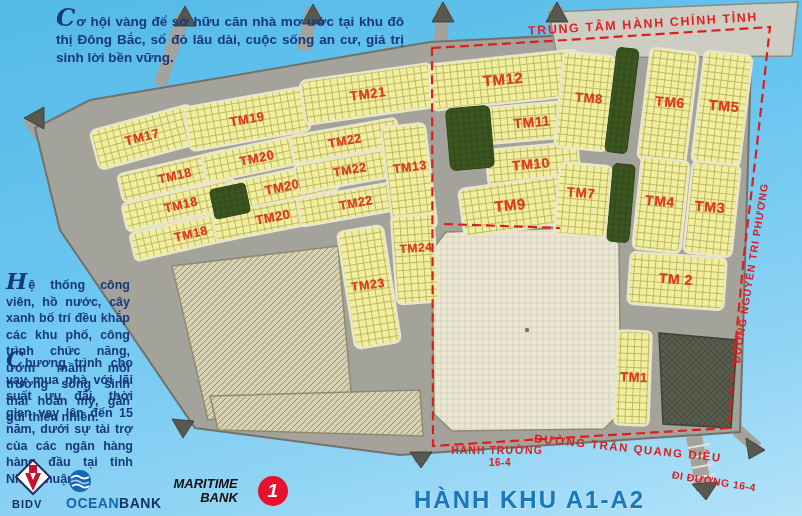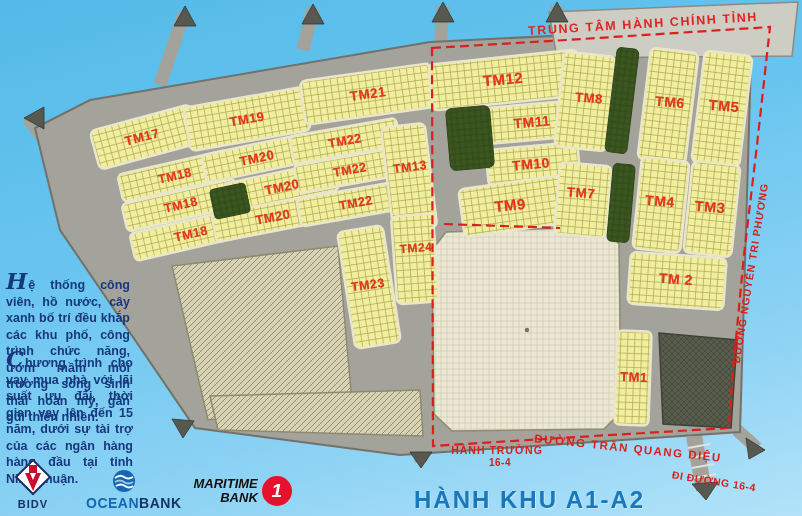--- a/index.html
+++ b/index.html
@@ -18,25 +18,25 @@
   .block-label{position:absolute;color:#e8341a;font-weight:700;white-space:nowrap;
     letter-spacing:.5px;text-shadow:0 0 1px rgba(130,40,0,.4);}
   .street-label{position:absolute;color:#d81f1f;font-weight:700;white-space:nowrap;}
   #admin-label{position:absolute;left:643px;top:24px;transform:translate(-50%,-50%) rotate(-3.5deg);
     color:#e02424;font-weight:700;font-size:12.5px;letter-spacing:1.6px;white-space:nowrap;}
   #subdivision-title{position:absolute;left:414px;top:486px;font-size:24px;font-weight:800;
     color:#1878bb;letter-spacing:2px;white-space:nowrap;text-shadow:1px 1px 0 rgba(255,255,255,.35);}
   
   #bank-row{position:absolute;left:12px;top:452px;width:348px;height:58px;display:flex;
     align-items:flex-end;gap:12px;}
-  .bank{display:flex;flex-direction:column;align-items:center;justify-content:flex-end;}
+  .bank{display:flex;flex-direction:column;align-items:flex-start;justify-content:flex-end;}
   .bidv-text{font-size:11px;font-weight:700;color:#1c2f63;letter-spacing:1px;margin-top:1px;}
   .ocean-text{font-size:14px;font-weight:800;letter-spacing:.5px;line-height:1;margin-top:2px;}
-  .ocean-text .o1{color:#1467b2;margin-left:20px;} .ocean-text .o2{color:#16325f;}
-  .bank.maritime{flex-direction:row;align-items:center;gap:4px;padding-bottom:4px;}
+  .ocean-text .o1{color:#1467b2;} .ocean-text .o2{color:#16325f;}
+  .bank.maritime{flex-direction:row;align-items:center;gap:20px;padding-bottom:4px;}
   .mar-text{font-size:13px;font-weight:800;font-style:italic;color:#111;text-align:right;line-height:1.05;}
   .mar-badge{width:30px;height:30px;border-radius:50%;background:#e8112d;color:#fff;
     font-weight:800;font-style:italic;font-size:19px;display:flex;align-items:center;justify-content:center;}
   .tech-text{font-size:13px;font-weight:800;letter-spacing:.3px;line-height:1;margin-top:2px;}
   .tech-text .t1{color:#d0021b;} .tech-text .t2{color:#1a1a1a;}
 </style>
 </head>
 <body>
 
 <div class="stage">
@@ -143,20 +143,21 @@
       <path d="M432,22 L443,2 L454,22 Z"></path>
       <path d="M546,22 L557,2 L568,22 Z"></path>
       <path d="M44,107 L24,118 L44,129 Z"></path>
       <path d="M172,419 L183,438 L194,421 Z"></path>
       <path d="M410,452 L421,468 L432,452 Z"></path>
       <path d="M692,484 L706,500 L718,482 Z"></path>
       <path d="M746,438 L765,450 L749,459 Z"></path>
     </g>
   </svg>
 
+  <div class="promo" id="p1">Cơ hội vàng để sở hữu căn nhà mơ ước tại khu đô thị Đông Bắc, sổ đỏ lâu dài, cuộc sống an cư, giá trị sinh lời bền vững.</div>
   <div class="promo" id="p2">Hệ thống công viên, hồ nước, cây xanh bố trí đều khắp các khu phố, công trình chức năng, ươm mầm môi trường sống sinh thái hoàn mỹ, gần gũi thiên nhiên.</div>
   <div class="promo" id="p3">Chương trình cho vay mua nhà với lãi suất ưu đãi, thời gian vay lên đến 15 năm, dưới sự tài trợ của các ngân hàng hàng đầu tại tỉnh Ninh Thuận.</div>
 
   <div id="admin-label">TRUNG TÂM HÀNH CHÍNH TỈNH</div>
   <div id="label-layer">
       <span class="block-label" style="left: 142px; top: 137px; font-size: 13px; transform: translate(-50%, -50%) rotate(-14deg);">TM17</span>
       <span class="block-label" style="left: 247px; top: 119px; font-size: 13px; transform: translate(-50%, -50%) rotate(-10deg);">TM19</span>
       <span class="block-label" style="left: 368px; top: 94px; font-size: 13.5px; transform: translate(-50%, -50%) rotate(-8deg);">TM21</span>
       <span class="block-label" style="left: 175px; top: 176px; font-size: 12.5px; transform: translate(-50%, -50%) rotate(-13deg);">TM18</span>
       <span class="block-label" style="left: 181px; top: 205px; font-size: 12.5px; transform: translate(-50%, -50%) rotate(-13deg);">TM18</span>

